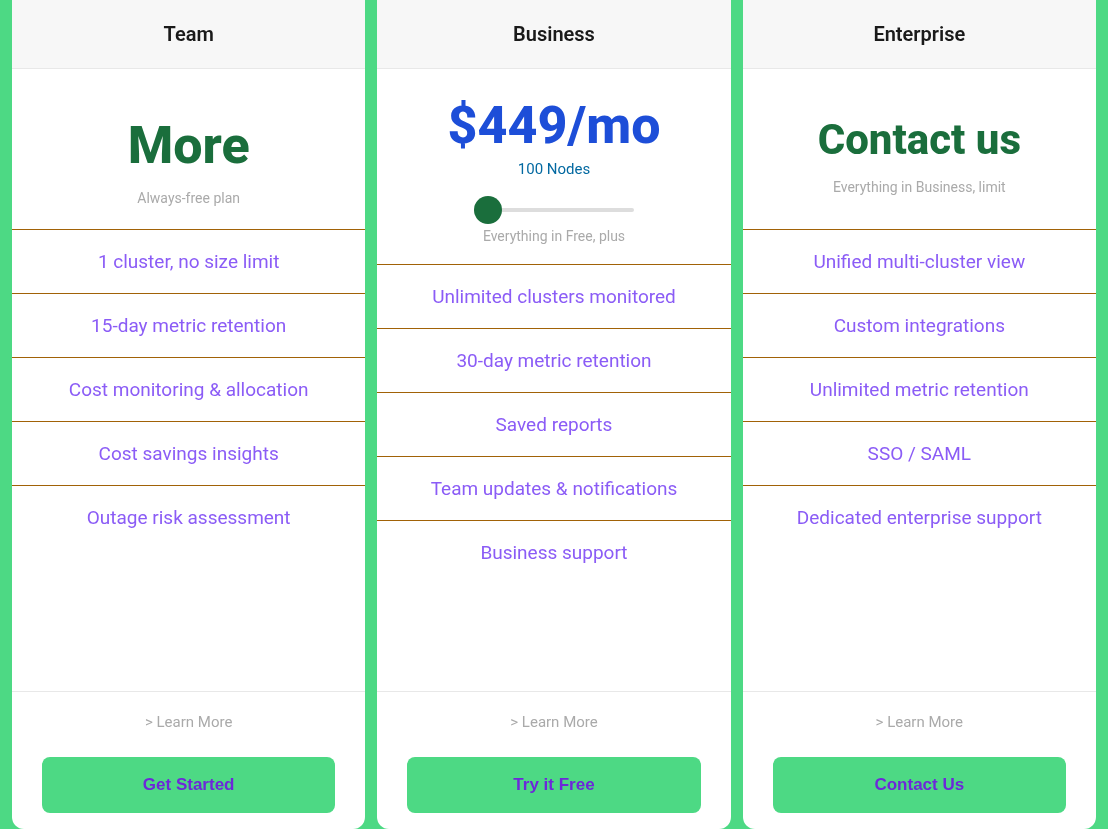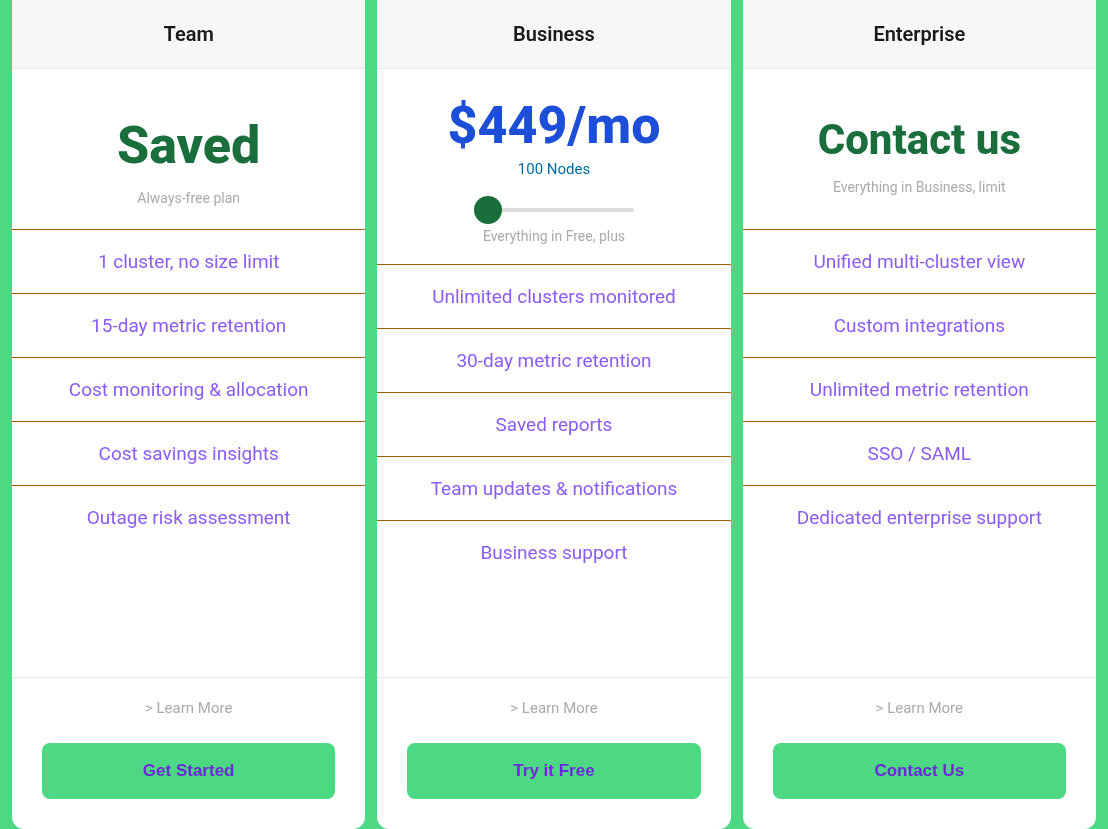--- a/index.html
+++ b/index.html
@@ -26,21 +26,21 @@
       align-items: stretch;
       gap: 0;
     }
 
     .pricing-card {
       background: #fff;
       flex: 1;
       display: flex;
       flex-direction: column;
       align-items: center;
-      padding: 0 0 30px 0;
+      padding: 0 0 16px 0;
       position: relative;
     }
 
     .pricing-card:first-child {
       border-radius: 0 0 12px 12px;
       margin-left: 12px;
     }
 
     .pricing-card:last-child {
       border-radius: 0 0 12px 12px;
@@ -180,21 +180,21 @@
       width: calc(100% - 60px);
     }
   </style>
 </head>
 <body>
 
 <div class="pricing-container">
 <div class="pricing-card">
       <div class="plan-header"><span class="plan-name">Team</span></div>
       <div class="plan-price-section">
-        <div class="plan-price-free">Saved</div>
+        <div class="plan-price-free">More</div>
         <div class="plan-subtext">Always-free plan</div>
       </div>
       <div class="features-list">
         <div class="feature-item">1 cluster, no size limit</div>
         <div class="feature-item">15-day metric retention</div>
         <div class="feature-item">Cost monitoring &amp; allocation</div>
         <div class="feature-item">Cost savings insights</div>
         <div class="feature-item">Outage risk assessment</div>
       </div>
       <div class="learn-more-section"><a class="learn-more-link">&gt; Learn More</a></div>

